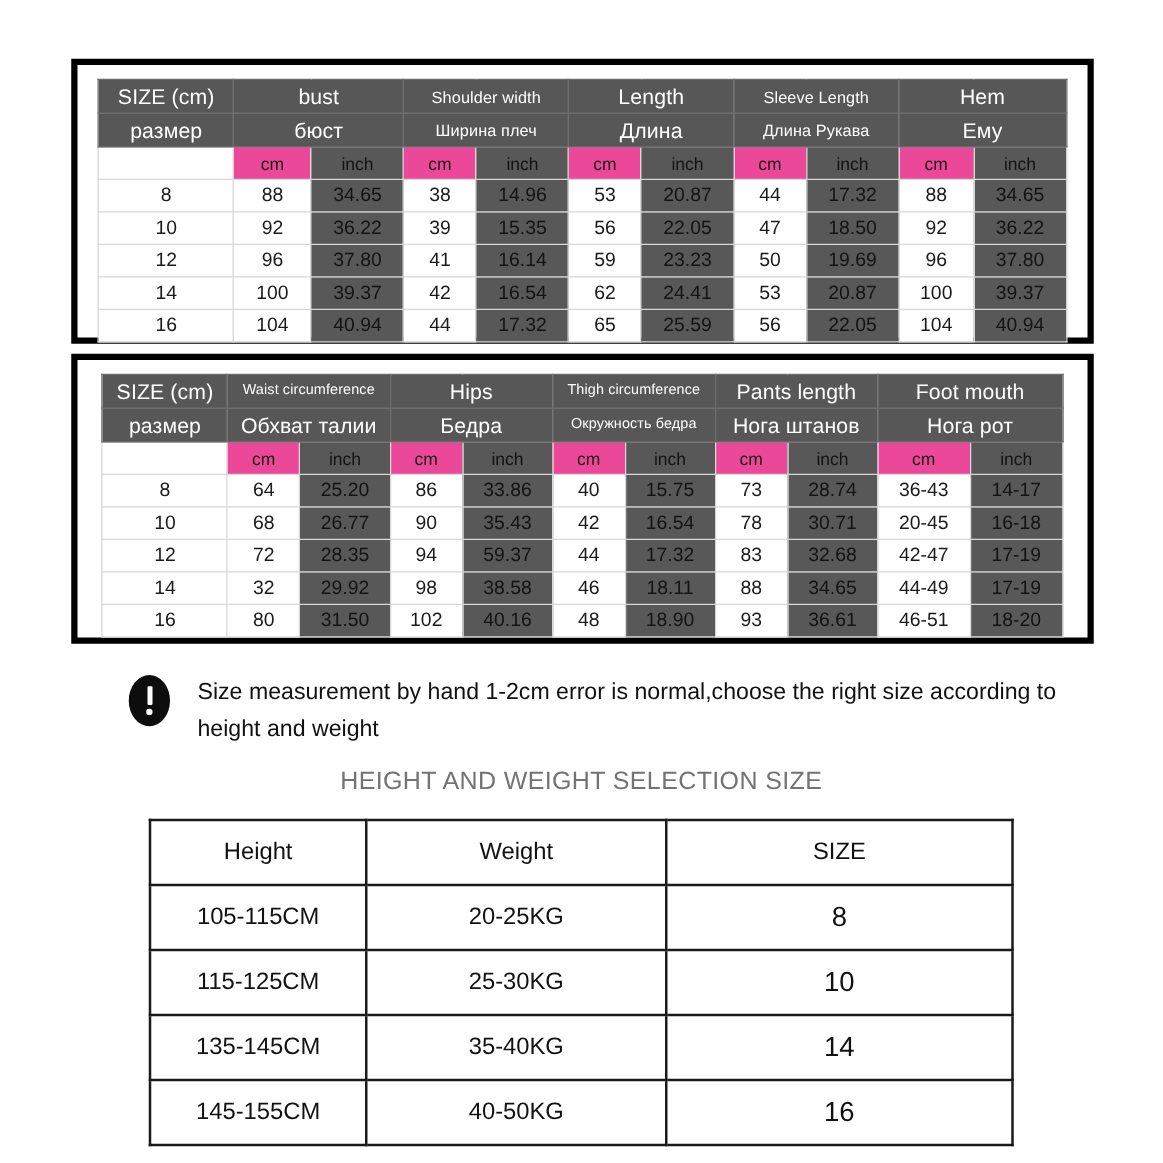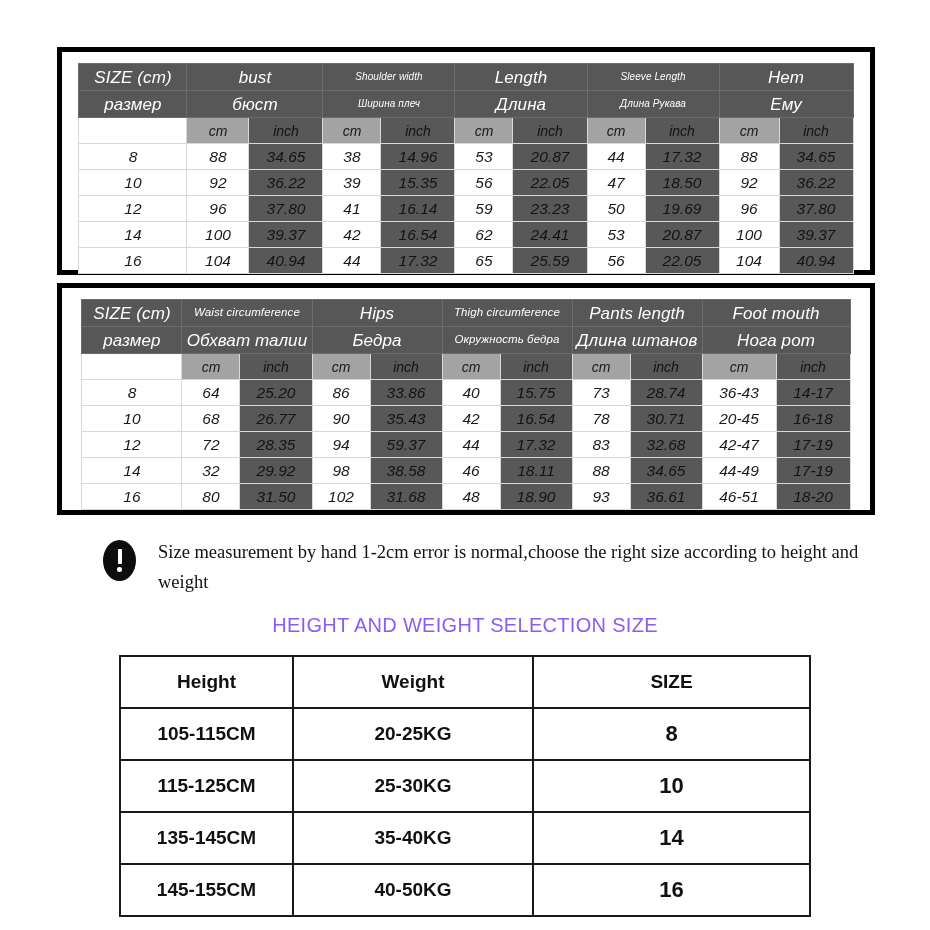--- a/index.html
+++ b/index.html
@@ -29,21 +29,20 @@
     box-sizing: border-box;
   }
   #frame-top    { left: 57px;  top: 47px;  width: 818px; height: 228px; }
   #frame-bottom { left: 57px;  top: 283px; width: 818px; height: 232px; }
 
   .measure-table {
     border-collapse: collapse;
     table-layout: fixed;
     width: 768px;
     margin: 11px auto 17px auto;
-    font-style: italic;
   }
   .measure-table td {
     border: 1px solid #d8d8d8;
     text-align: center;
     vertical-align: middle;
     padding: 0;
     font-size: 15.5px;
     line-height: 1;
     height: 25px;
     background: #ffffff;
@@ -51,26 +50,26 @@
   }
   
   .measure-table td.hd {
     background: #575757;
     color: #ffffff;
     border: 1px solid #6d6d6d;
     font-size: 17px;
     height: 26px;
     letter-spacing: .1px;
   }
-  .measure-table td.hd.sm  { font-size: 10px; }
+  .measure-table td.hd.sm  { font-size: 13px; }
   .measure-table td.hd.xsm { font-size: 11.5px; }
 
   
   .measure-table td.unit-cm {
-    background: #a3a3a3;
+    background: #ec4899;
     color: #1a1a1a;
     font-size: 14px;
     height: 23px;
   }
   .measure-table td.unit-inch,
   .measure-table td.inchcell {
     background: #585858;
     color: #131313;
   }
   .measure-table td.unit-inch { font-size: 14px; height: 23px; }
@@ -117,52 +116,50 @@
     margin-left: -2.25px;
     background: #ffffff;
     border-radius: 50%;
   }
   .notice-text {
     margin-left: 22px;
     font-size: 18.5px;
     line-height: 1.62;
     color: #111111;
     max-width: 712px;
-    font-family: Liberation Serif, serif;
   }
 
   .hw-title {
     position: absolute;
     left: 0;
     top: 614px;
     width: 930px;
     text-align: center;
     font-size: 20px;
     letter-spacing: .3px;
-    color: #8b5cf6;
+    color: #737373;
   }
 
   
   #hw-table {
     position: absolute;
     left: 119px;
     top: 655px;
     width: 690px;
     border-collapse: collapse;
     table-layout: fixed;
   }
   #hw-table td {
     border: 2px solid #1a1a1a;
     text-align: center;
     vertical-align: middle;
     height: 48px;
     font-size: 19px;
     color: #111111;
     background: #ffffff;
-    font-weight: bold;
   }
   #hw-table tr.head td { font-size: 19px; }
   #hw-table td.size-val { font-size: 22px; }
 </style>
 </head>
 <body>
 
 <div class="page">
 
   <div class="frame" id="frame-top">
@@ -302,21 +299,21 @@
           <td class="hd" colspan="2">Hips</td>
           <td class="hd xsm" colspan="2">Thigh circumference</td>
           <td class="hd" colspan="2">Pants length</td>
           <td class="hd" colspan="2">Foot mouth</td>
         </tr>
         <tr>
           <td class="hd">размер</td>
           <td class="hd" colspan="2">Обхват талии</td>
           <td class="hd" colspan="2">Бедра</td>
           <td class="hd xsm" colspan="2">Окружность бедра</td>
-          <td class="hd" colspan="2">Длина штанов</td>
+          <td class="hd" colspan="2">Нога штанов</td>
           <td class="hd" colspan="2">Нога рот</td>
         </tr>
         <tr>
           <td class="blank"></td>
           <td class="unit-cm">cm</td>
           <td class="unit-inch">inch</td>
           <td class="unit-cm">cm</td>
           <td class="unit-inch">inch</td>
           <td class="unit-cm">cm</td>
           <td class="unit-inch">inch</td>
@@ -376,21 +373,21 @@
           <td>88</td>
           <td class="inchcell">34.65</td>
           <td>44-49</td>
           <td class="inchcell">17-19</td>
         </tr>
         <tr>
           <td class="sizecol">16</td>
           <td>80</td>
           <td class="inchcell">31.50</td>
           <td>102</td>
-          <td class="inchcell">31.68</td>
+          <td class="inchcell">40.16</td>
           <td>48</td>
           <td class="inchcell">18.90</td>
           <td>93</td>
           <td class="inchcell">36.61</td>
           <td>46-51</td>
           <td class="inchcell">18-20</td>
         </tr>
       </tbody>
     </table>
   </div>

